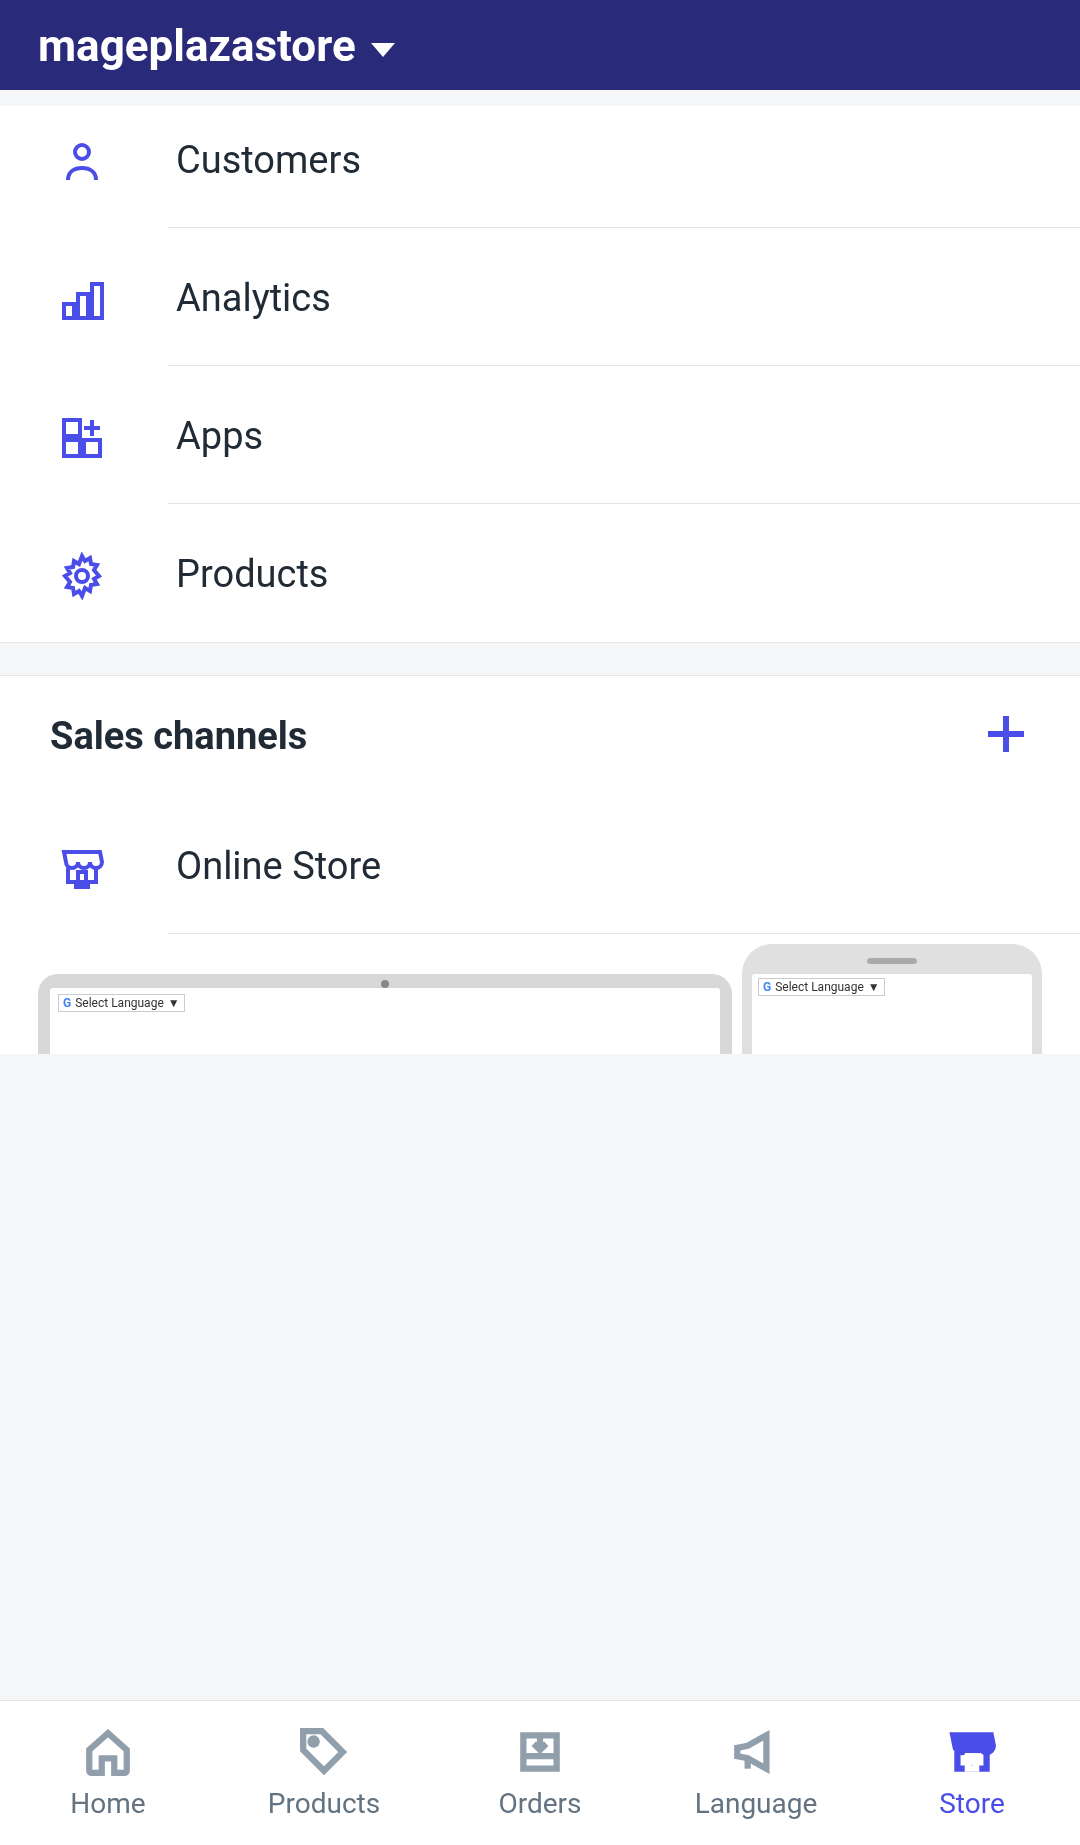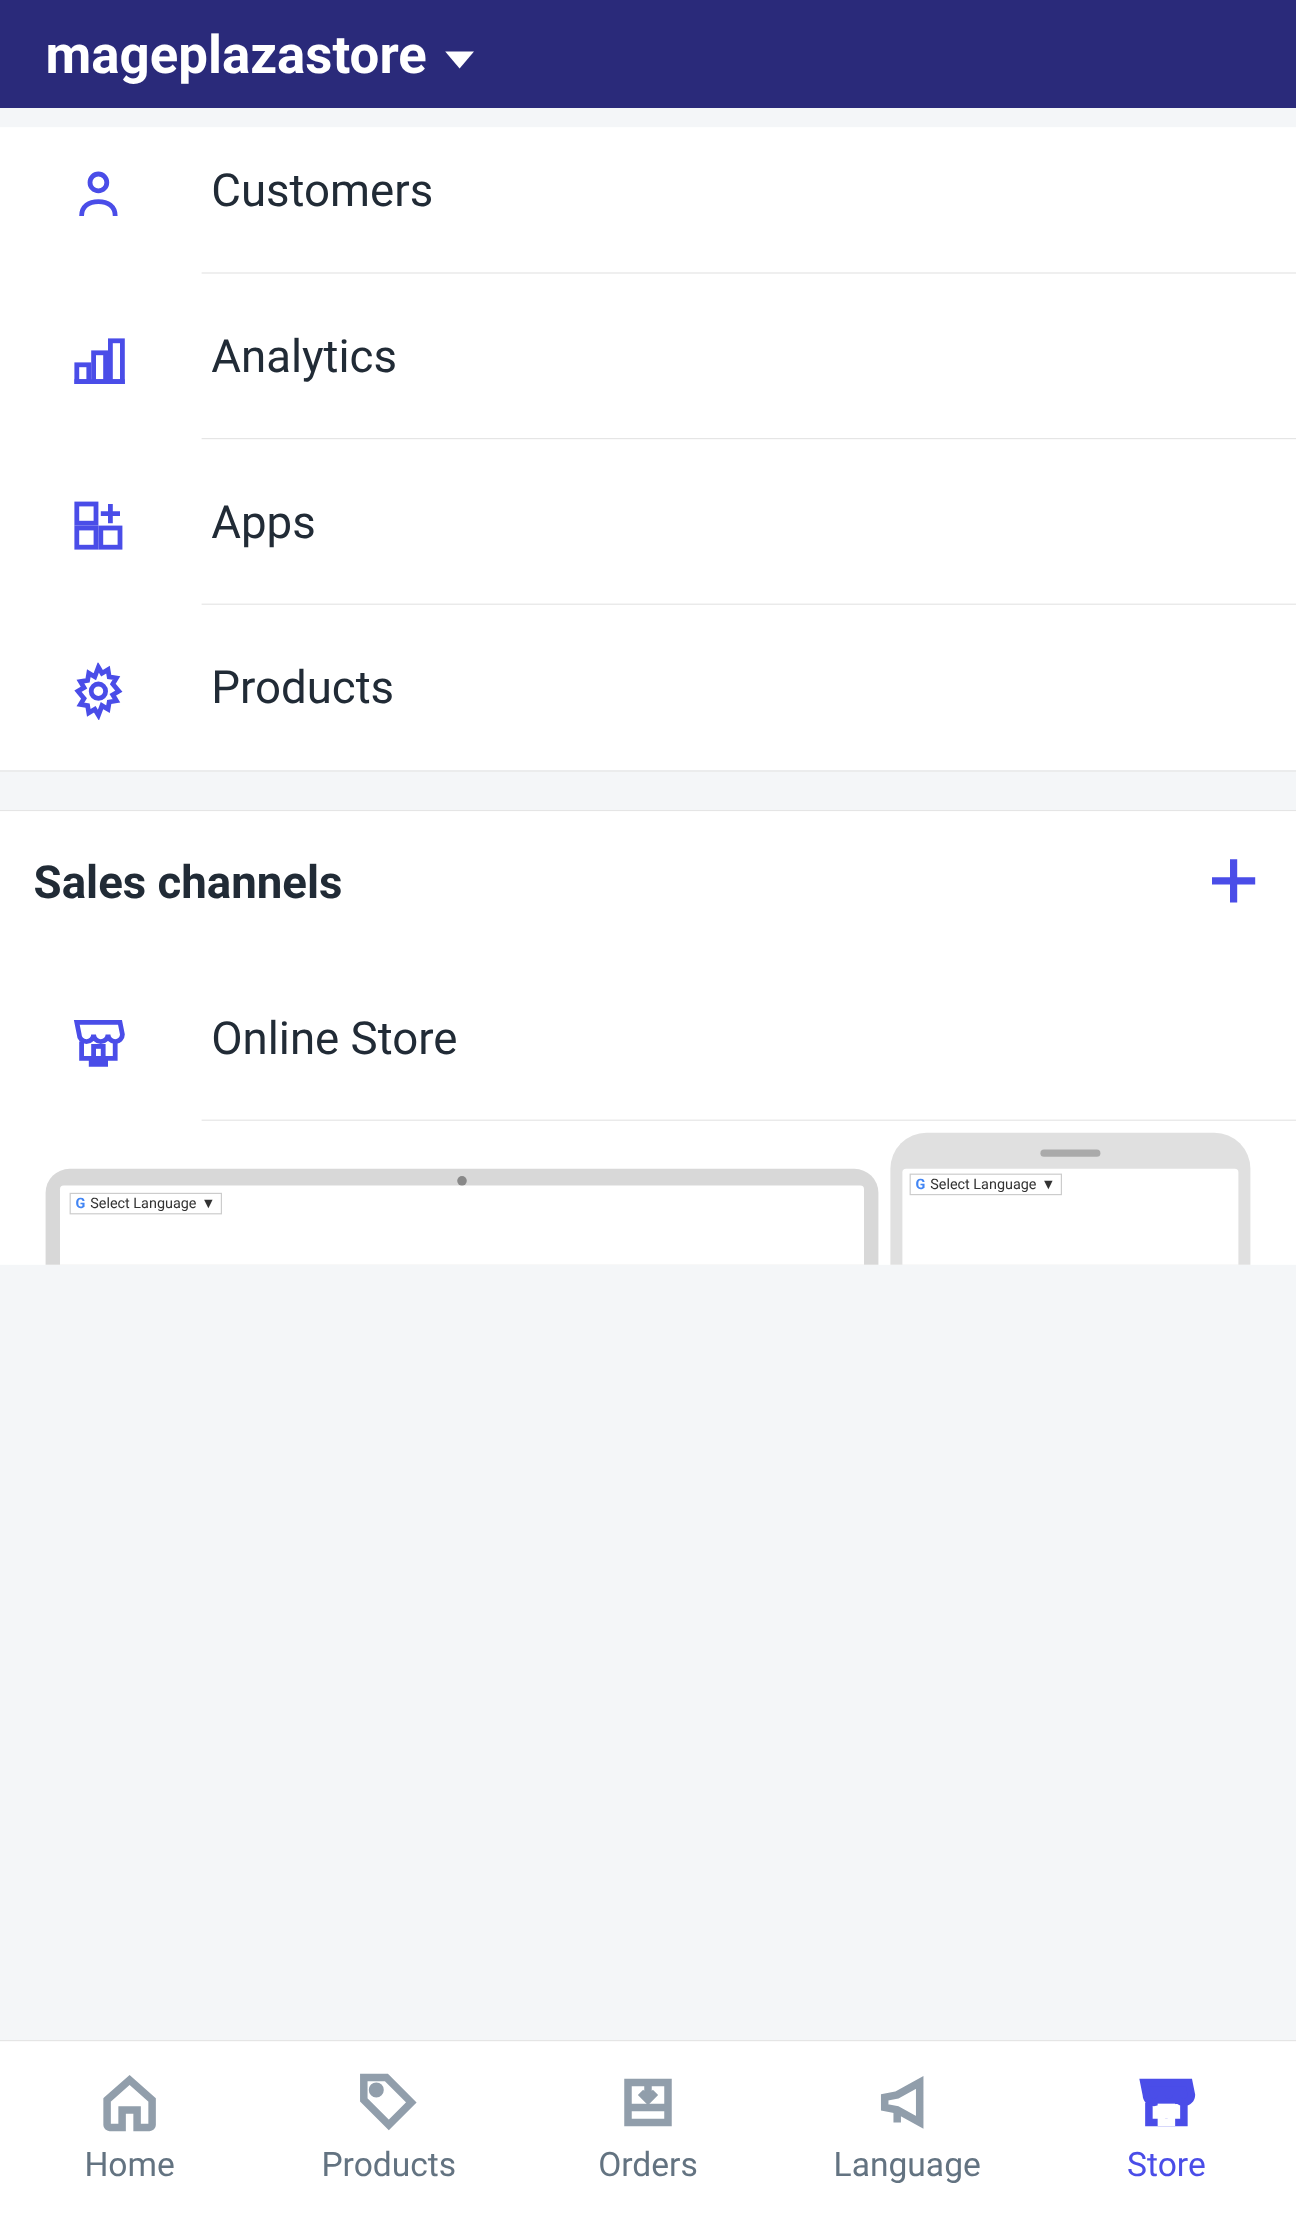--- a/index.html
+++ b/index.html
@@ -87,21 +87,21 @@
       border-top: 1px solid #e5e5e5;
       border-bottom: 1px solid #e5e5e5;
     }
     .sales-channels {
       background: white;
     }
     .section-header {
       display: flex;
       align-items: center;
       justify-content: space-between;
-      padding: 34px 28px;
+      padding: 34px 50px;
     }
     .section-title {
       font-size: 38px;
       font-weight: 700;
       color: #212b36;
     }
     .add-btn svg {
       width: 48px;
       height: 48px;
       stroke: #4a4de8;

